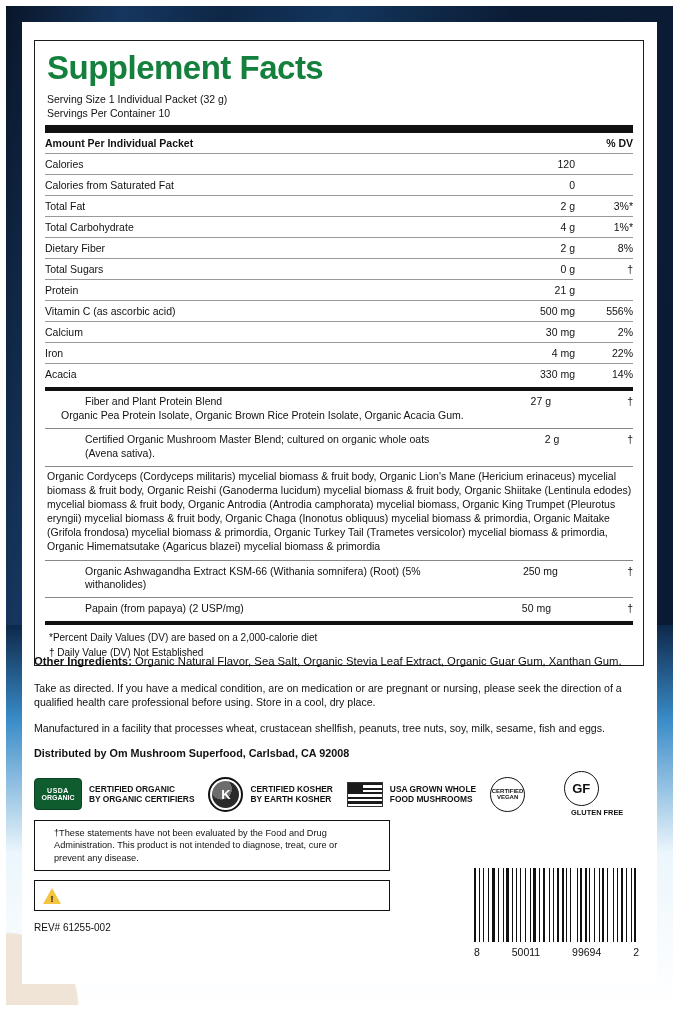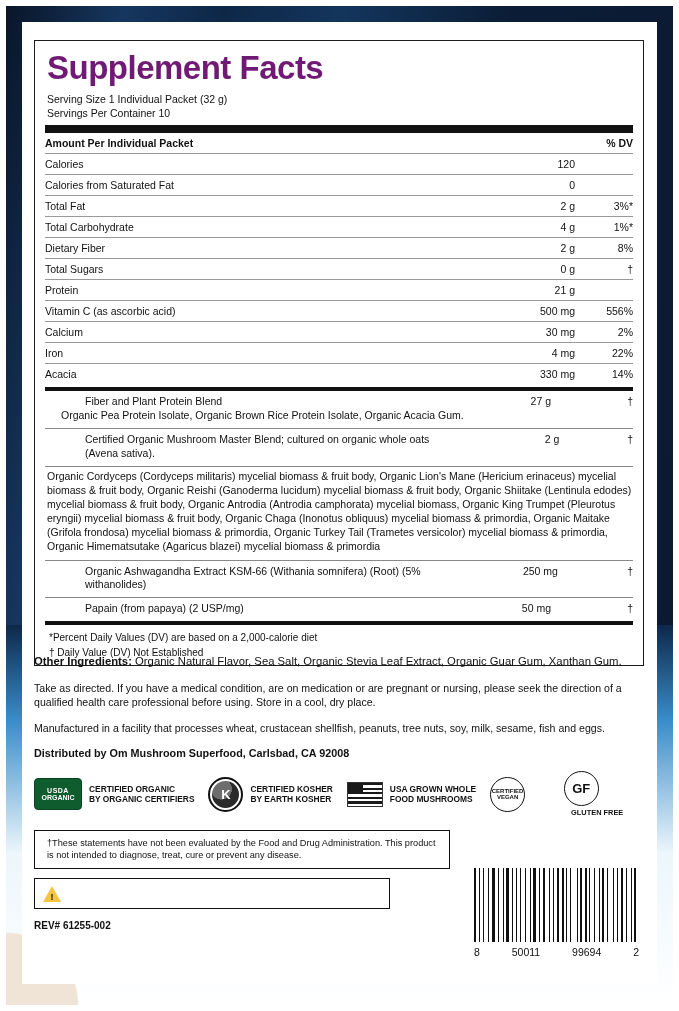--- a/index.html
+++ b/index.html
@@ -71,21 +71,21 @@
     width: 610px;
     background: #ffffff;
     border: 1px solid #1c1c1c;
     box-sizing: border-box;
     padding: 8px 10px 6px 10px;
   }
   .sf-title {
     font-size: 33px;
     font-weight: bold;
     letter-spacing: -0.5px;
-    color: #701a75;
+    color: #15803d;
     line-height: 1.0;
     margin: 2px 0 8px 2px;
   }
   .sf-serving {
     font-size: 10.5px;
     color: #111;
     line-height: 1.35;
     margin-left: 2px;
   }
   .rule-thick { border-top: 8px solid #111; margin-top: 5px; }
@@ -213,24 +213,24 @@
   .gf-wrap { display:flex; flex-direction:column; align-items:center; gap:2px;}
   .gf {
     width: 33px; height: 33px; border-radius: 50%;
     border: 1.6px solid #111;
     display:flex; align-items:center; justify-content:center;
     font-size: 13px; font-weight:bold; color:#111;
   }
   .gf-label { font-size: 7.4px; font-weight:bold; color:#111;margin-left:32px; }
 
   .fda-box {
-    margin-top: 13px;
-    width: 416px;
+    margin-top: 3px;
+    width: 356px;
     border: 1px solid #111;
-    padding: 6px 12px;
+    padding: 6px 19px;
     font-size: 9.2px;
     line-height: 1.35;
     box-sizing: border-box;
   }
   .warn-box {
     margin-top: 9px;
     width: 356px;
     border: 1px solid #111;
     padding: 6px 8px;
     font-size: 9.2px;
@@ -248,21 +248,21 @@
     position: relative;
     margin-top: 1px;
   }
   .warn-tri span {
     position: absolute; left: -2px; top: 5px; width: 4px; text-align: center;
     font-size: 9px; font-weight: bold; color: #111;
   }
   .rev {
     margin-top: 11px;
     font-size: 10px;
-    font-weight: bold;
+    font-weight: normal;
     color: #111;
   }
 
   
   .barcode-wrap {
     position: absolute;
     left: 452px;
     top: 846px;
     width: 165px;
   }

